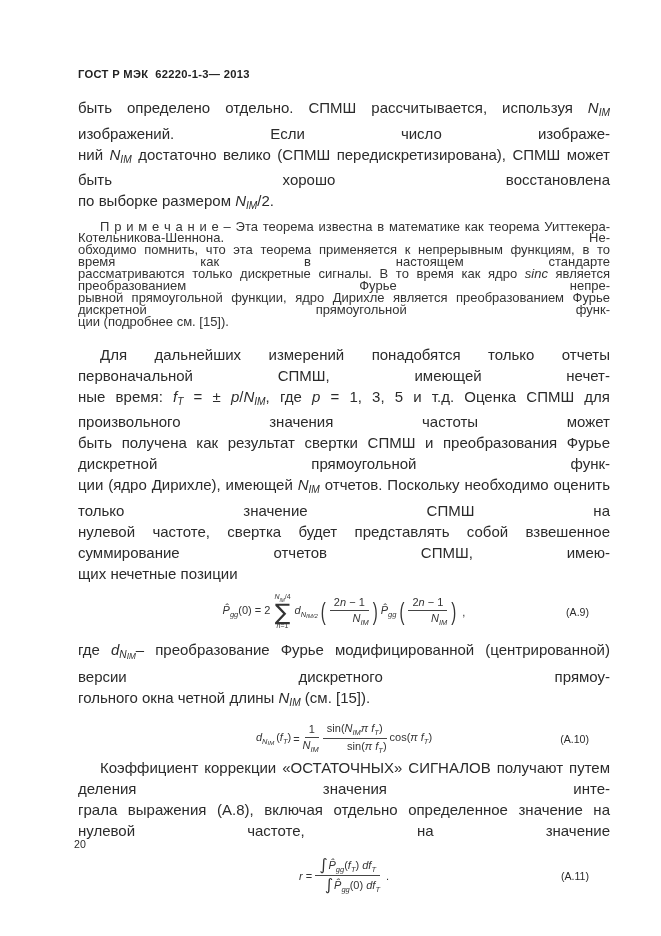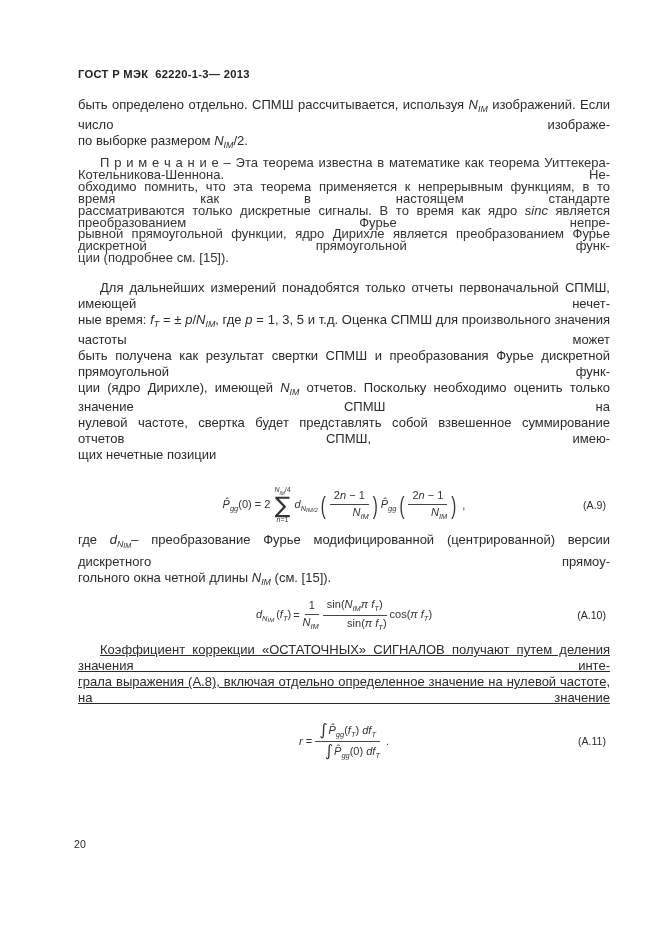--- a/index.html
+++ b/index.html
@@ -6,42 +6,42 @@
   body{
     width:661px;height:936px;background:#ffffff;position:relative;overflow:hidden;
     font-family:"Liberation Sans","DejaVu Sans",sans-serif;color:#2b2b2b;
     -webkit-font-smoothing:antialiased;
   }
   .hdr{
     padding-top:68px;margin-left:78px;font-weight:bold;font-size:11.2px;
     letter-spacing:.3px;color:#222;white-space:pre;
   }
   .para{width:532px;margin-left:78px;}
-  .body-text .ln{font-size:13px;line-height:16px;}
+  .body-text .ln{font-size:15px;line-height:21px;}
   .note .ln{font-size:13px;line-height:11.9px;color:#333;}
   .ln{display:block;text-align:left;}
   .ln.fill{text-align:justify;text-align-last:justify;}
   .ln.ind{text-indent:22px;}
   .p1{margin-top:17px;}
   .note{margin-top:5px;}
   .p2{margin-top:16px;}
   .p3{margin-top:6px;}
-  .p4{margin-top:9px;text-decoration:underline;}
+  .p4{margin-top:0;}
   
   .frow{
     position:relative;width:532px;margin-left:78px;
     display:flex;justify-content:center;align-items:center;
     font-size:11px;color:#333;
   }
-  .f9{margin-top:21px;min-height:42px;}
+  .f9{margin-top:7px;min-height:42px;}
   .f10{margin-top:8px;min-height:36px;}
   .f11{margin-top:8px;min-height:54px;}
   .fx{display:inline-flex;align-items:center;gap:2px;}
   .flabel{
-    position:absolute;right:4px;top:50%;transform:translateY(-50%);
+    position:absolute;right:21px;top:50%;transform:translateY(-50%);
     font-size:10.6px;color:#2b2b2b;
   }
   .i{font-style:italic;}
   .s{font-size:68%;vertical-align:-2.5px;}
   .ss{font-size:55%;vertical-align:-3.5px;}
   .frac{display:inline-flex;flex-direction:column;align-items:flex-end;line-height:1.2;margin:0 1px;}
   .frac .num{border-bottom:1px solid #444;padding:0 4px 1px;}
   .frac .den{padding-top:1px;}
   .sum{display:inline-flex;flex-direction:column;align-items:center;margin:0 2px;}
   .sum .lim{font-size:7px;line-height:1.2;}
@@ -51,20 +51,21 @@
   .tail{margin-left:3px;}
   .pageno{position:absolute;left:74px;top:838px;font-size:10.6px;color:#2b2b2b;}
 </style>
 </head>
 <body>
 
 <div class="hdr">ГОСТ Р МЭК  62220-1-3— 2013</div>
 
 <div class="para body-text p1">
     <div class="ln fill"><span>быть определено отдельно. СПМШ рассчитывается, используя </span><span class="i">N</span><span class="s i">IM</span><span> изображений. Если число изображе-</span></div>
+    <div class="ln fill"><span>ний </span><span class="i">N</span><span class="s i">IM</span><span> достаточно велико (СПМШ передискретизирована), СПМШ может быть хорошо восстановлена</span></div>
     <div class="ln"><span>по выборке размером </span><span class="i">N</span><span class="s i">IM</span><span>/2.</span></div>
   </div>
 
 <div class="para note">
     <div class="ln fill ind"><span>П р и м е ч а н и е  –  Эта теорема известна в математике как теорема Уиттекера-Котельникова-Шеннона. Не-</span></div>
     <div class="ln fill"><span>обходимо помнить, что эта теорема применяется к непрерывным функциям, в то время как в настоящем стандарте</span></div>
     <div class="ln fill"><span>рассматриваются только дискретные сигналы. В то время как ядро </span><span class="i">sinc</span><span> является преобразованием Фурье непре-</span></div>
     <div class="ln fill"><span>рывной прямоугольной функции, ядро Дирихле является преобразованием Фурье дискретной прямоугольной функ-</span></div>
     <div class="ln"><span>ции (подробнее см. [15]).</span></div>
   </div>

